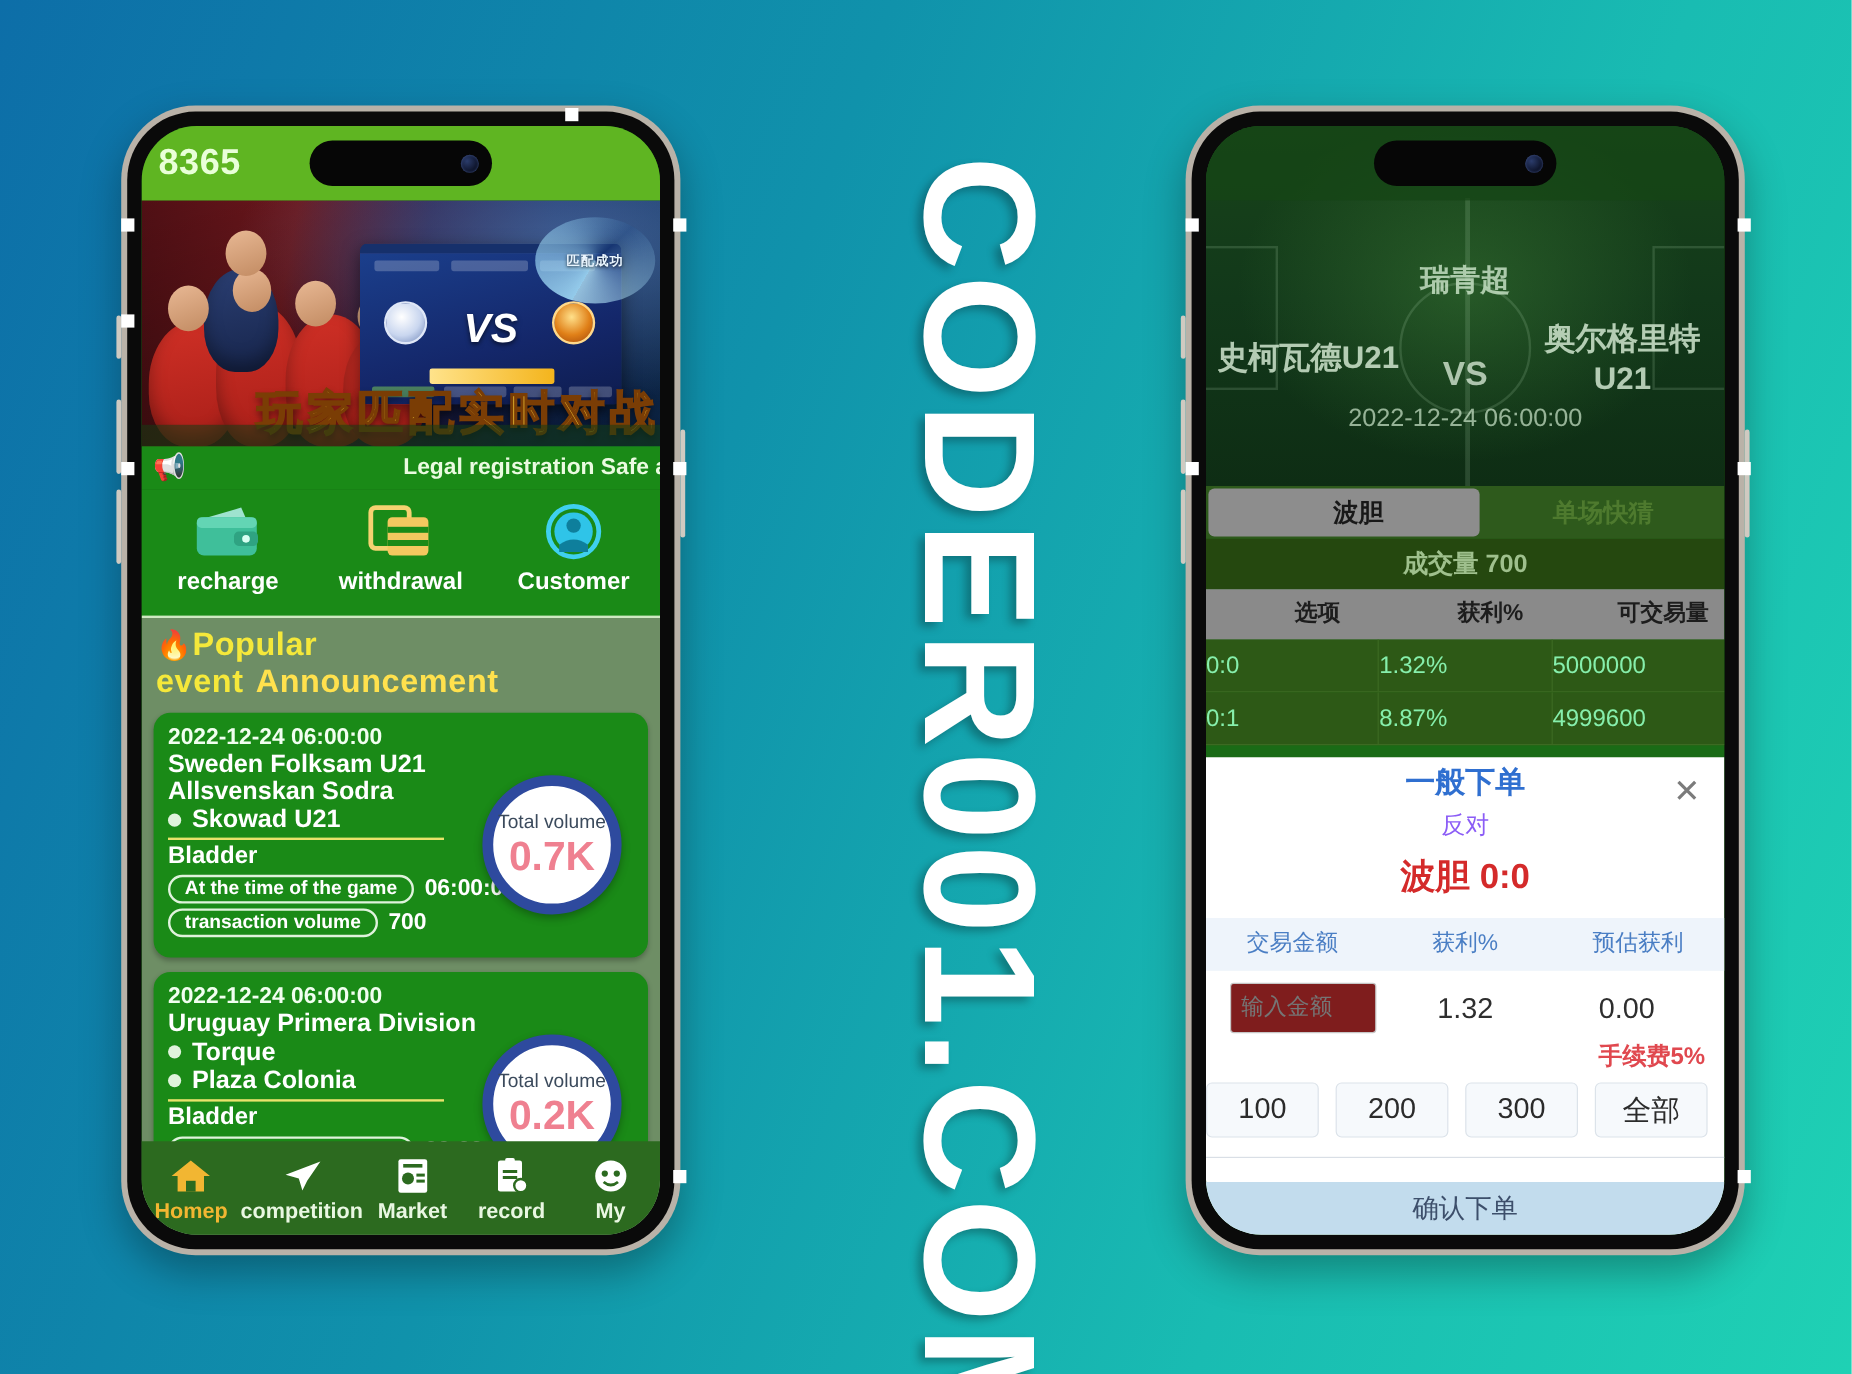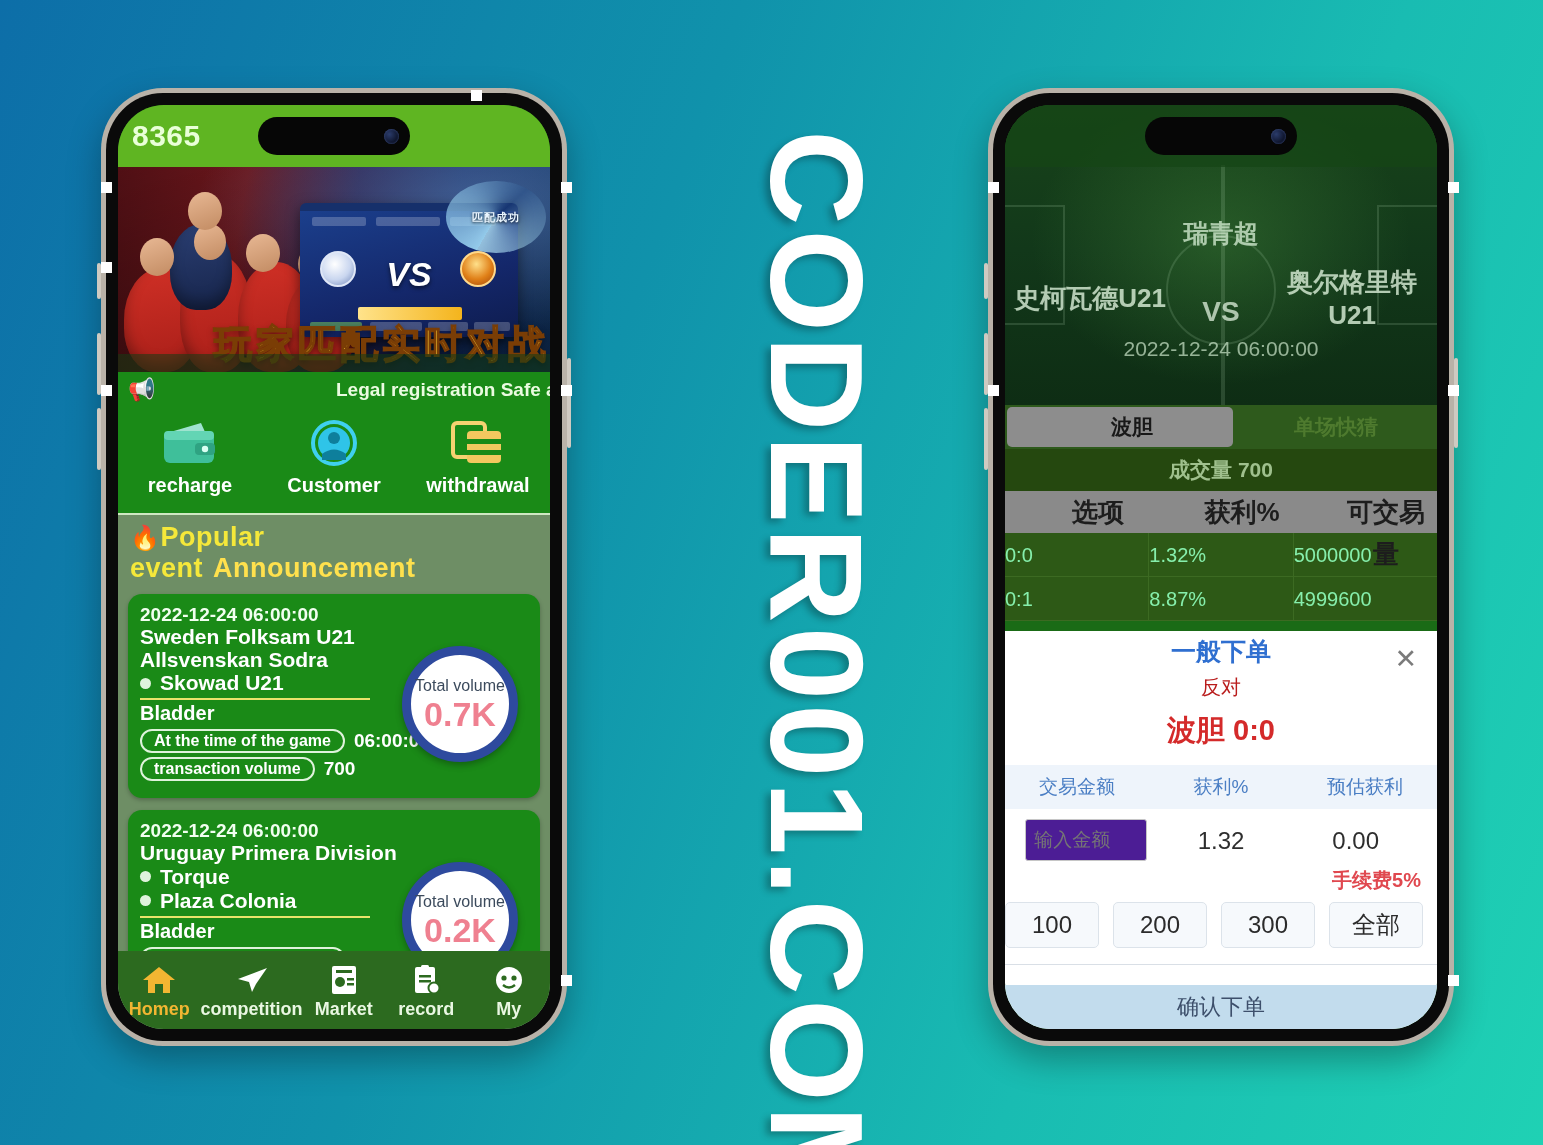--- a/index.html
+++ b/index.html
@@ -244,44 +244,44 @@
   .rp-tabs { display:flex; height: 44px; background:#2e5a1c; }
   .rp-tab { flex:1; display:flex; align-items:center; justify-content:center;
     font-size:21px; font-weight:600; }
   .rp-tab.active { background:#8d8d8d; color:#181818; border-radius: 5px; margin: 2px; padding-left: 24px; }
   .rp-tab.idle { color:#4e7a2e; }
 
   .rp-vol { height: 42px; background:#25480f; display:flex; align-items:center; justify-content:center;
     color:#9fc08d; font-size: 21px; font-weight:600; }
 
   .rp-thead { display:flex; height: 42px; background:#8a8a8a; }
-  .rp-thead div { flex:1; text-align:center; line-height:42px; font-size:26px; font-weight:600; color:#1d1d1d;padding-left:42px; }
+  .rp-thead div { flex:1; text-align:center; line-height:42px; font-size:19px; font-weight:600; color:#1d1d1d;padding-left:42px; }
   .rp-trow { display:flex; height: 44px; border-bottom:1px solid #3c6a22; background:#2d5916; }
   .rp-trow div { flex:1; line-height:44px; font-size:20px; color:#86efac; border-right:1px solid #3c6a22; }
   .rp-trow div:last-child { border-right:none; }
 
   
   .rp-modal {
     position:absolute; left:0; bottom:0; width:100%; height: 398px;
     background:#fff; z-index: 70; border-radius: 0 0 46px 46px;
     display:flex; flex-direction:column;
   }
   .md-head { position:relative; height: 50px; display:flex; align-items:center; justify-content:center; }
   .md-title { color:#2f6fd0; font-size: 25px; font-weight:700; }
   .md-close { position:absolute; right: 20px; top: 12px; color:#7b7b7b; font-size: 27px; cursor:pointer; }
-  .md-sub { text-align:center; color:#b91c1c; font-size:20px; margin-top: 2px; }
+  .md-sub { text-align:center; color:#8b5cf6; font-size:20px; margin-top: 2px; }
   .md-pick { text-align:center; color:#d42a2a; font-size: 29px; font-weight:700; margin-top: 10px; }
   .md-cols { display:flex; background:#eef4fb; height: 44px; margin-top: 14px; }
   .md-cols div { flex:1; text-align:center; line-height:44px; font-size:19px; color:#4a7ec4; }
   .md-vals { display:flex; align-items:flex-start; padding: 10px 14px 0 14px; }
   .md-vals > div { flex:1; text-align:center; }
   .md-input {
     width: 122px; height: 42px; border:1px solid #c6c6c6; border-radius:3px;
     font-size:19px; color:#9a9a9a; padding-left: 8px; outline:none;
-    font-family:Liberation Serif, serif; background:#4c1d95;
+    font-family:Liberation Serif, serif; background:#7f1d1d;
   }
   .md-num { font-size: 24px; color:#2e2e2e; line-height: 44px; }
   .md-fee { color:#e0484f; font-size:20px; font-weight:700; text-align:right; padding: 4px 16px 0 0; }
   .md-chips { display:flex; gap: 14px; padding: 8px 14px 0 0; }
   .md-chip {
     flex:1; height: 46px; border:1px solid #dce3ea; border-radius:5px; background:#f6f9fc;
     display:flex; align-items:center; justify-content:center; font-size: 24px; color:#2b2b2b;
   }
   .md-sep { height: 1px; background:#d9dfe6; margin-top: 16px; }
   .md-confirm {
@@ -358,39 +358,39 @@
               <rect x="3" y="12" width="50" height="32" rx="6" fill="#3fbf9a"></rect>
               <rect x="3" y="12" width="50" height="9" rx="4" fill="#63d5b4"></rect>
               <rect x="34" y="24" width="20" height="12" rx="4" fill="#2fa382"></rect>
               <circle cx="44" cy="30" r="3.2" fill="#d9fff2"></circle>
             </svg>
           </span>
           <div class="lbl">recharge</div>
         </div>
         <div class="qa">
           <span class="ic">
+            <svg width="58" height="48" viewBox="0 0 58 48">
+              <rect x="4" y="4" width="32" height="34" rx="4" fill="none" stroke="#f5d271" stroke-width="4"></rect>
+              <rect x="18" y="12" width="34" height="32" rx="4" fill="#f3c85f"></rect>
+              <rect x="18" y="20" width="34" height="5" fill="#1a8a17"></rect>
+              <rect x="18" y="31" width="34" height="5" fill="#1a8a17"></rect>
+            </svg>
+          </span>
+          <div class="lbl">withdrawal</div>
+        </div>
+        <div class="qa">
+          <span class="ic">
             <svg width="58" height="50" viewBox="0 0 58 50">
               <circle cx="29" cy="25" r="21" fill="none" stroke="#3fd0ef" stroke-width="4"></circle>
               <circle cx="29" cy="25" r="16" fill="#2fc4e8"></circle>
               <circle cx="29" cy="20" r="6" fill="#0e7f9c"></circle>
               <path d="M17 36 q12 -9 24 0 v6 h-24 z" fill="#0e7f9c"></path>
             </svg>
           </span>
           <div class="lbl">Customer</div>
-        </div>
-        <div class="qa">
-          <span class="ic">
-            <svg width="58" height="48" viewBox="0 0 58 48">
-              <rect x="4" y="4" width="32" height="34" rx="4" fill="none" stroke="#f5d271" stroke-width="4"></rect>
-              <rect x="18" y="12" width="34" height="32" rx="4" fill="#f3c85f"></rect>
-              <rect x="18" y="20" width="34" height="5" fill="#1a8a17"></rect>
-              <rect x="18" y="31" width="34" height="5" fill="#1a8a17"></rect>
-            </svg>
-          </span>
-          <div class="lbl">withdrawal</div>
         </div>
       </div>
 
       <div class="lp-section">
         <div class="sec-title">
           <span class="flame">🔥</span><span>Popular event</span><span class="b">Announcement</span>
         </div>
       </div>
 
       <div class="lp-list">

